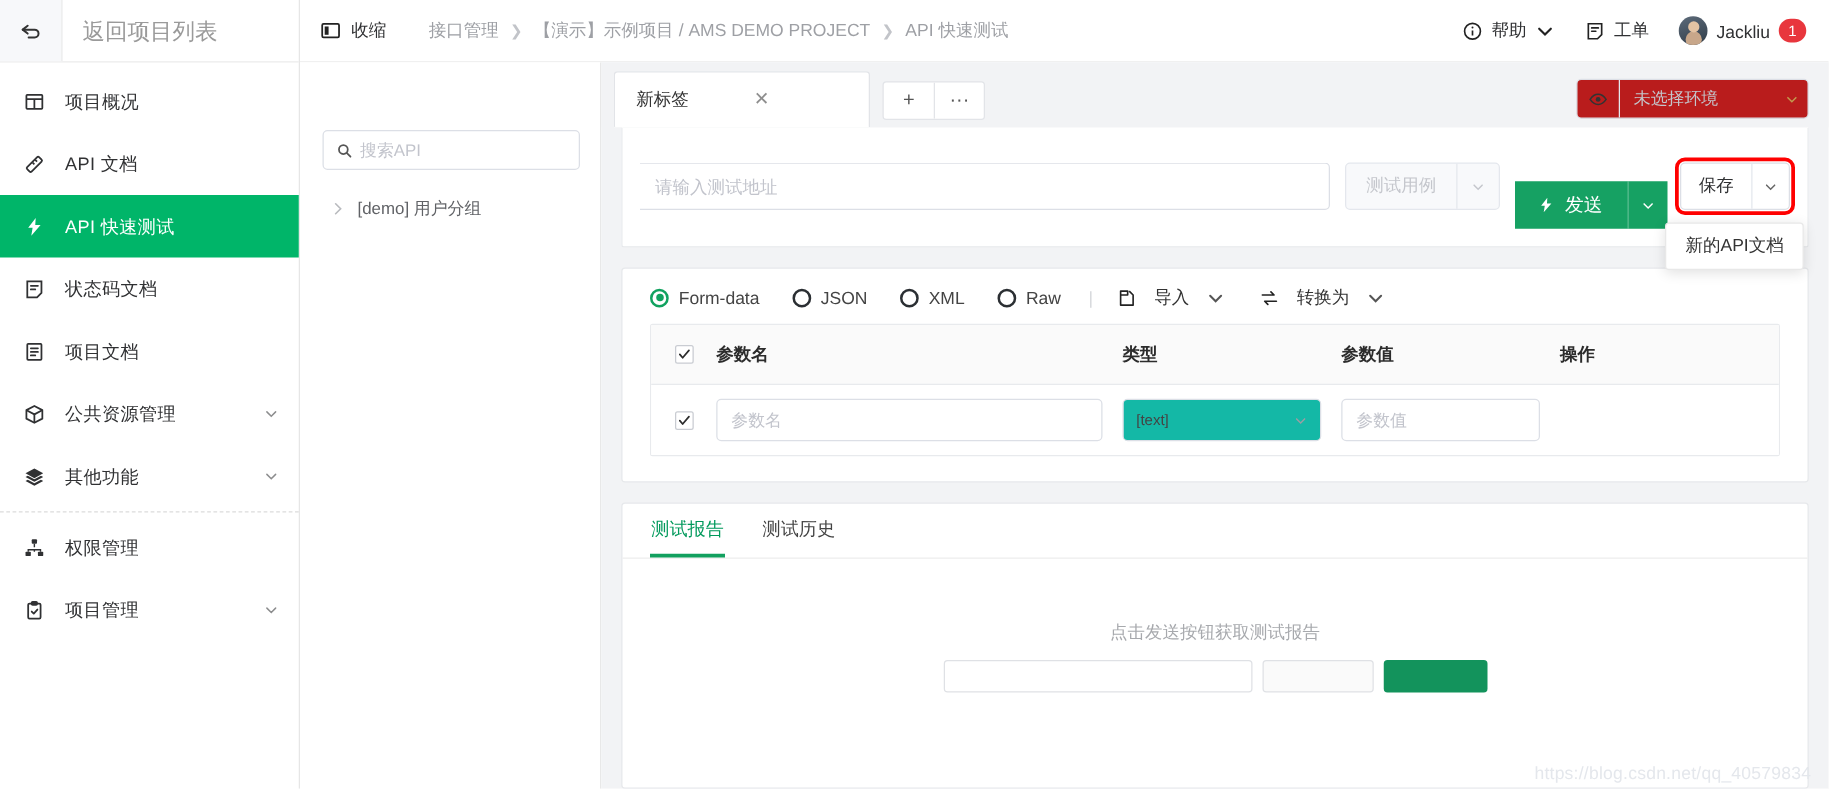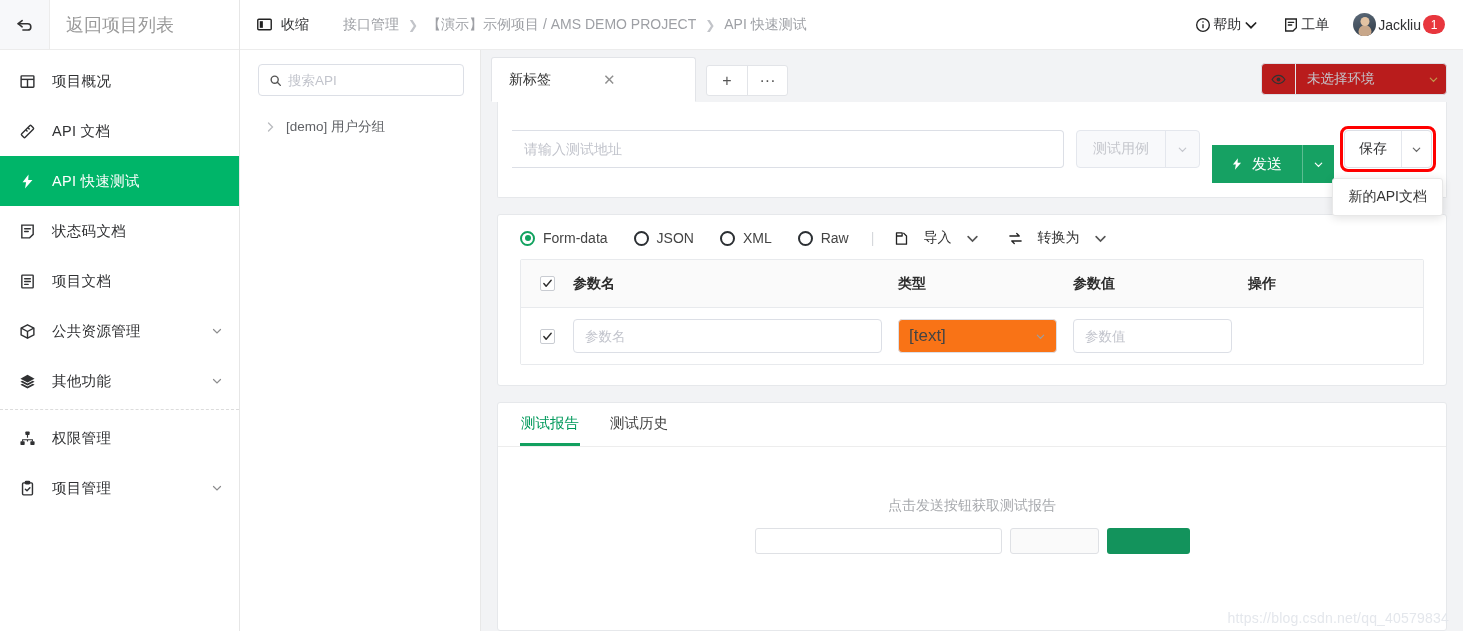--- a/index.html
+++ b/index.html
@@ -89,21 +89,21 @@
     font-size: 14px;
     gap: 9px;
   }
   .crumbs .sep { color: #c2c4c9; font-size: 12px; }
   .crumbs .crumb { cursor: pointer; }
   .crumbs .crumb.last { color: #9ea0a5; }
   .topbar-right {
     margin-left: auto;
     display: flex; align-items: center; gap: 24px;
   }
-  .tb-item { display: flex; align-items: center; gap: 2px; cursor: pointer; color: #303133; font-size: 14px; }
+  .tb-item { display: flex; align-items: center; gap: 7px; cursor: pointer; color: #303133; font-size: 14px; }
   .tb-item svg { width: 16px; height: 16px; }
   .avatar {
     width: 23px; height: 23px; border-radius: 50%;
     background: linear-gradient(160deg,#5d6b7a,#2f3b47);
     position: relative; overflow: hidden;
     flex: 0 0 23px;
   }
   .avatar::after{
     content:""; position:absolute; left:50%; top:52%;
     width:13px;height:13px;border-radius:50%;
@@ -132,20 +132,21 @@
     display: flex; flex-direction: column;
   }
   .search-wrap { padding: 14px 16px 14px 18px; }
   .search-box {
     height: 32px;
     border: 1px solid #dcdfe6;
     border-radius: 4px;
     display: flex; align-items: center;
     padding: 0 10px;
     gap: 6px;
+    margin-top: 40px;
   }
   .search-box svg { width: 13px; height: 13px; flex:0 0 13px; }
   .search-box input {
     border: none; outline: none; flex: 1;
     font-size: 13.5px; font-family: inherit; color: #333;
     background: transparent;
     min-width: 0;
   }
   .search-box input::placeholder { color: #c2c4cc; }
   .tree-row {
@@ -364,23 +365,23 @@
   .cell-in {
     height: 34px; width: 100%;
     border: 1px solid #dcdfe6; border-radius: 4px;
     padding: 0 11px; font-size: 13.5px; font-family: inherit;
     outline: none; color: #333;
   }
   .cell-in::placeholder { color: #c2c4cc; }
   .cell-sel {
     height: 34px; width: 100%;
     border: 1px solid #dcdfe6; border-radius: 4px;
-    padding: 8px 10px; font-size: 17px;
+    padding: 8px 10px; font-size: 12px;
     display:flex; align-items:center; color:#444; cursor:pointer;
-    background:#f97316;
+    background:#14b8a6;
   }
   .cell-sel .chev { margin-left: auto; }
 
   
   .rep-panel {
     margin: 16px 16px 0 16px;
     background: #fff;
     border: 1px solid #e6e8eb;
     border-radius: 3px;
     flex: 1;

